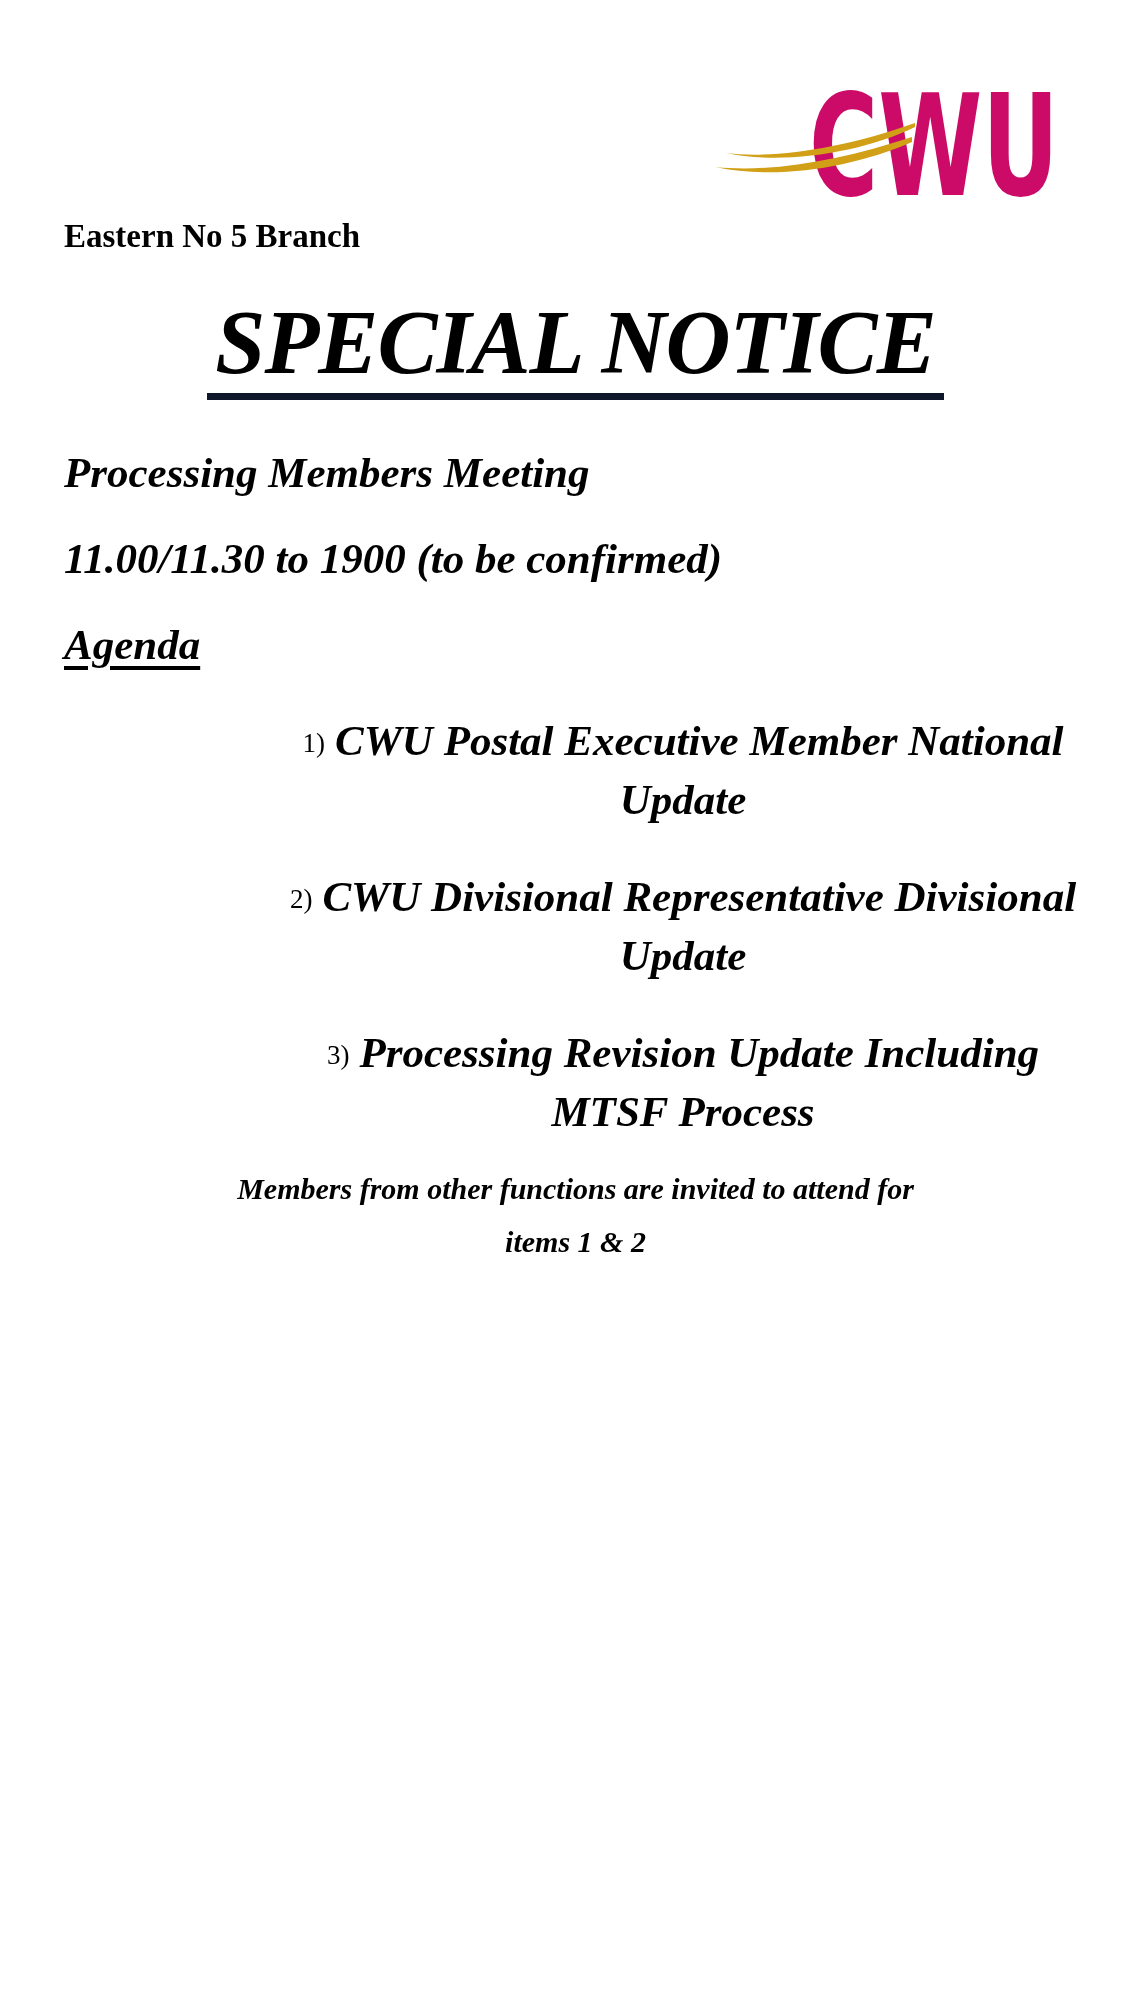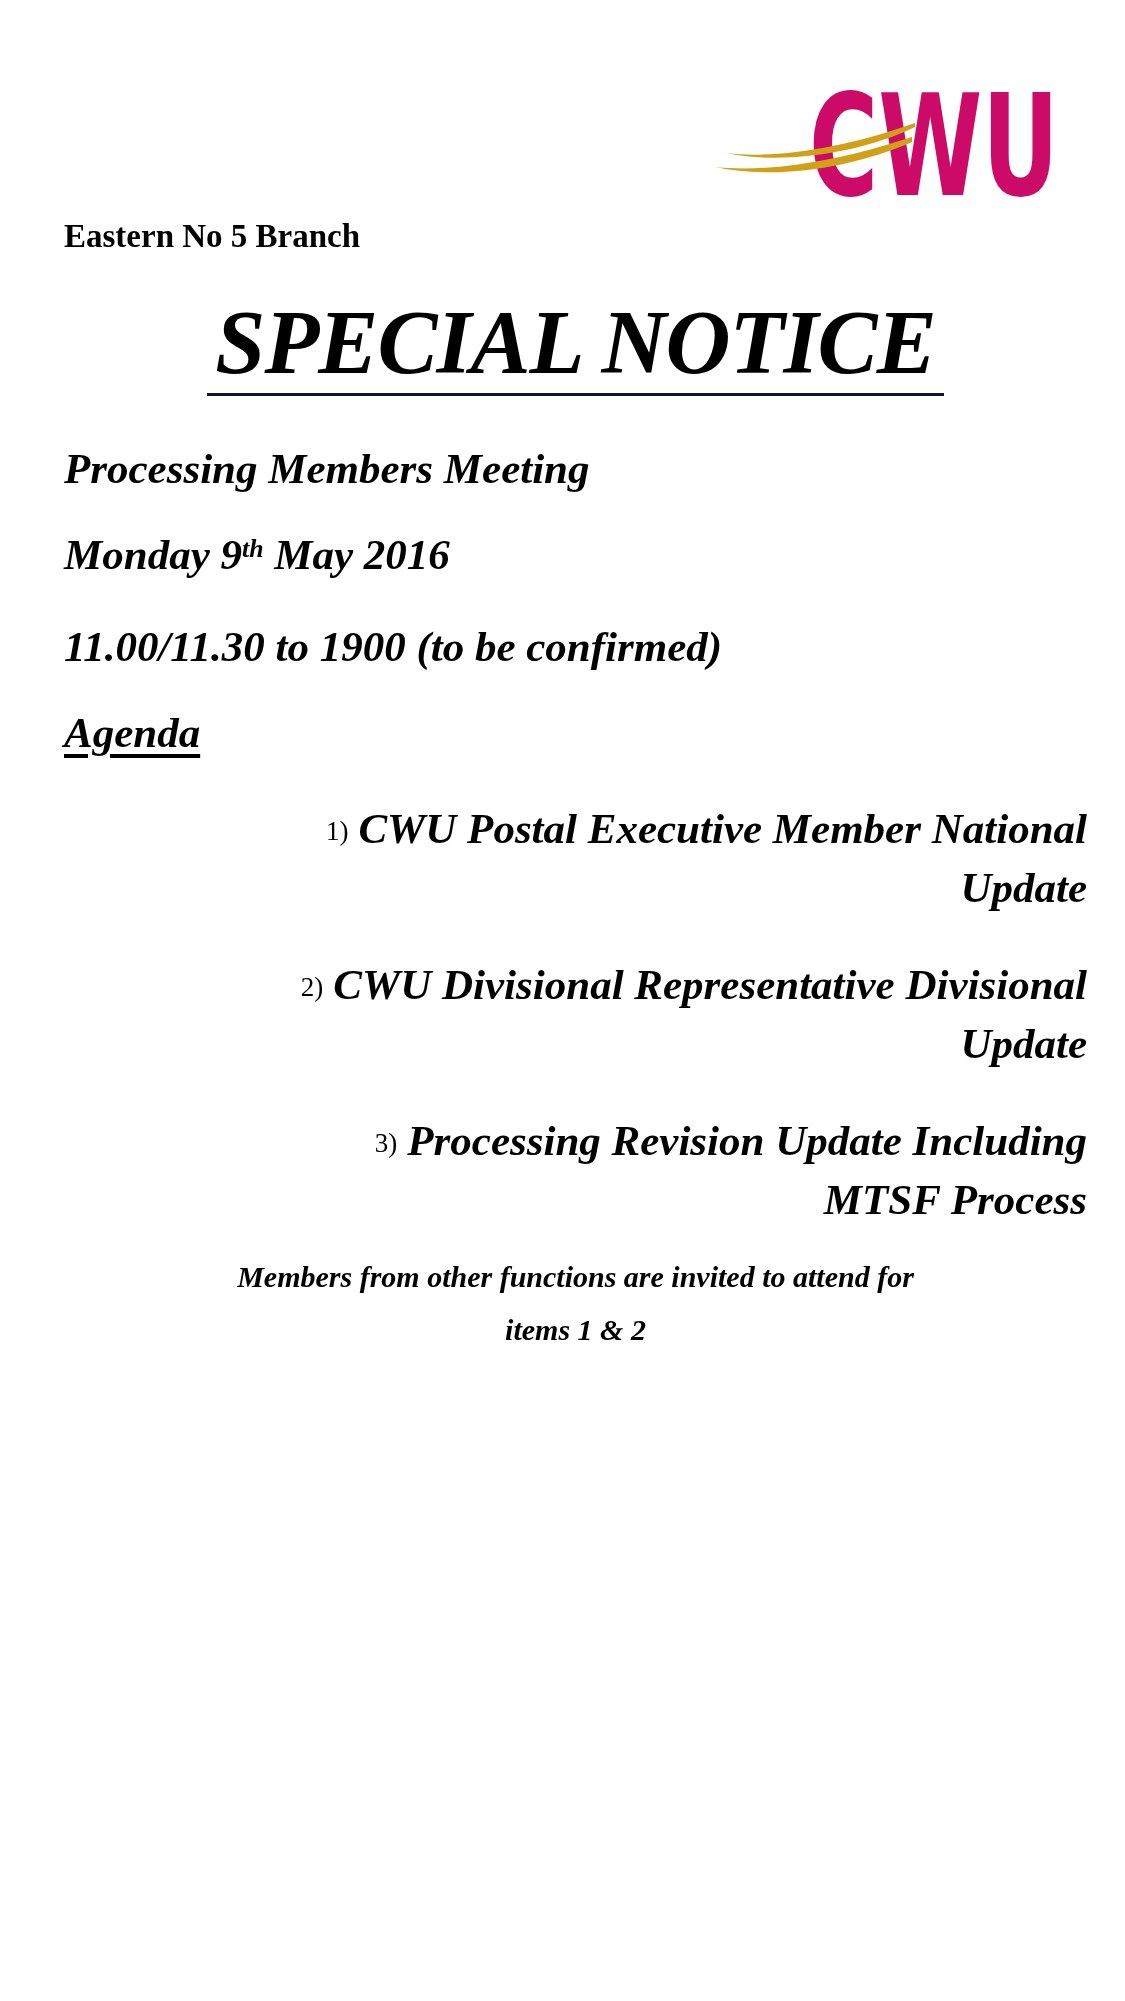--- a/index.html
+++ b/index.html
@@ -12,25 +12,25 @@
     font-family:"Liberation Serif","DejaVu Serif",serif;
     box-sizing:border-box;
     padding:0 38px 0 64px;
     overflow:hidden;
   }
   .logo-row{display:flex;justify-content:flex-end;margin-top:63px;margin-right:25px;height:140px;}
   .cwu-logo{display:block;}
   .logo-text{font-family:"DejaVu Sans",sans-serif;font-weight:bold;}
   .branch{margin-top:16px;margin-right:60px;text-align:left;font-weight:bold;font-size:33px;line-height:34px;}
   .title{margin:44px 0 0;text-align:center;font-weight:bold;font-style:italic;font-size:90px;line-height:92px;letter-spacing:-1px;}
-  .title-inner{display:inline-block;border-bottom:3px solid #0f172a;padding:0 8px 4px;}
+  .title-inner{display:inline-block;border-bottom:7px solid #0f172a;padding:0 8px 4px;}
   .line{margin:36px 0 0;text-align:left;font-weight:bold;font-style:italic;font-size:43px;line-height:50px;}
   .line.first{margin-top:48px;}
   .agenda-heading .underlined{text-decoration:underline;text-decoration-thickness:4px;text-underline-offset:7px;}
-  .agenda-item{margin:44px 0 0 215px;text-align:right;font-weight:bold;font-style:italic;font-size:43px;line-height:53px;}
+  .agenda-item{margin:44px 0 0 215px;text-align:center;font-weight:bold;font-style:italic;font-size:43px;line-height:53px;}
   .item-text{white-space:pre-line;}
   .num{font-style:normal;font-weight:400;font-size:27px;margin-right:10px;position:relative;top:-3px;}
   .note{margin:24px 0 0;text-align:center;font-weight:bold;font-style:italic;font-size:30px;line-height:53px;white-space:pre-line;}
   .signature{margin-top:70px;}
   .sig-line{margin:0;font-weight:bold;font-style:italic;font-size:36px;line-height:41px;}
   .email{color:#0000ff;text-decoration:underline;}
   .date-line{margin-top:41px;}
   .sup{font-size:0.6em;position:relative;top:-0.45em;}
 </style>
 </head>
@@ -45,21 +45,20 @@
       <path d="M3,104 C60,110 130,97 200,74 L200,79 C140,105 65,117 3,104 Z" fill="#D1A017"></path>
     </svg>
   </div>
 
   <div class="branch">Eastern No 5 Branch</div>
 
   <h1 class="title"><span class="title-inner">SPECIAL NOTICE</span></h1>
 
   <p class="line first">Processing Members Meeting</p>
 
-  <p class="line"><span>Monday 9</span><span class="sup">th</span><span> May 2016</span></p>
 
 
   <p class="line">11.00/11.30 to 1900 (to be confirmed)</p>
 
   <p class="line agenda-heading"><span class="underlined">Agenda</span></p>
 
   <p class="agenda-item"><span class="num">1)</span><span class="item-text">CWU Postal Executive Member National
 Update</span></p>
 
   <p class="agenda-item"><span class="num">2)</span><span class="item-text">CWU Divisional Representative Divisional

